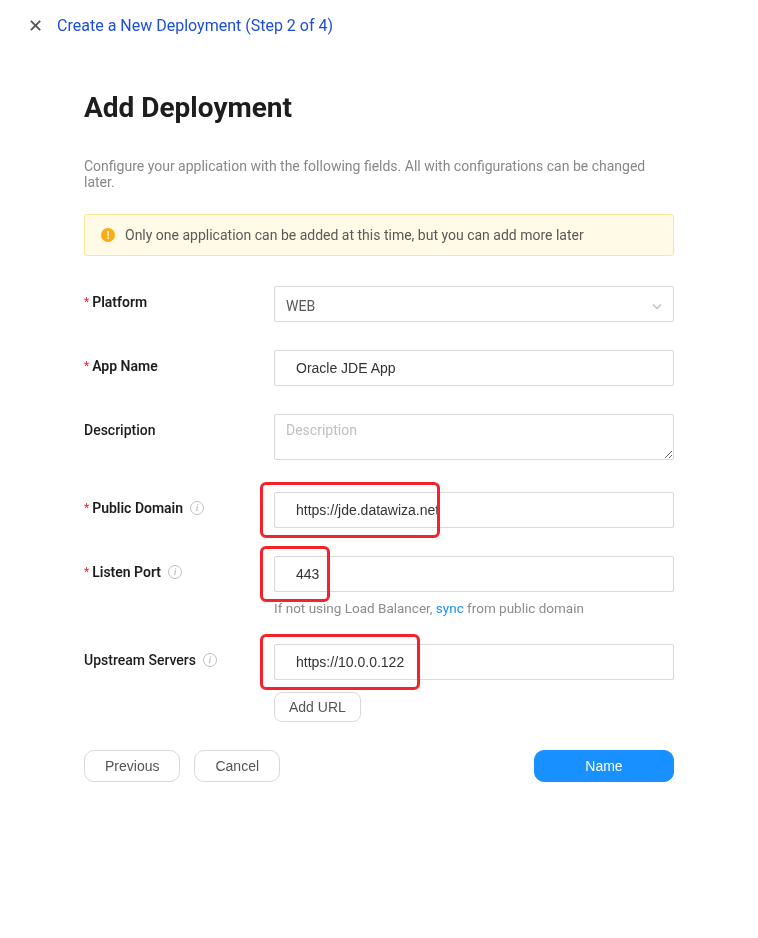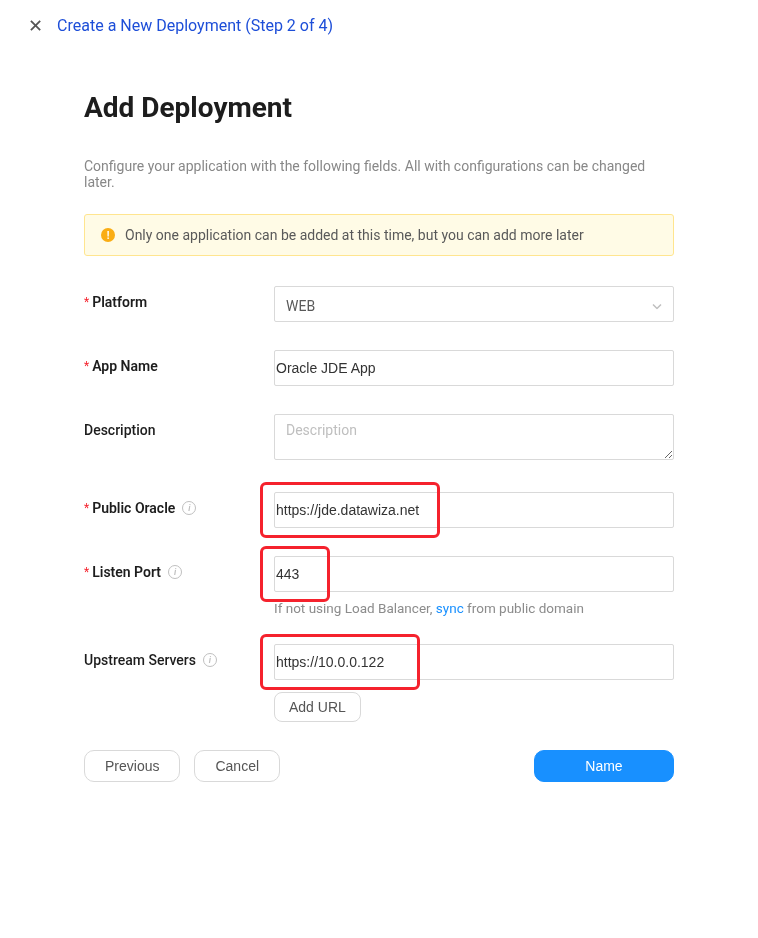--- a/index.html
+++ b/index.html
@@ -110,21 +110,21 @@
       position: relative;
     }
     .input, .select, .textarea {
       width: 100%;
       border: 1px solid #d9d9d9;
       border-radius: 2px;
       font-size: 14px;
       color: #333;
       background: #fff;
     }
-    .input { padding: 7px 1px; height: 36px; }
+    .input { padding: 7px 21px; height: 36px; }
     .select {
       padding: 7px 30px 7px 11px;
       height: 36px;
       appearance: none;
       position: relative;
       cursor: pointer;
       color: #595959;
       display: flex;
       align-items: flex-end;
     }
@@ -242,21 +242,21 @@
       <span class="label-text normal">Description</span>
     </div>
     <div class="form-input-col">
       <textarea class="textarea" placeholder="Description" style=""></textarea>
     </div>
   </div>
 
   <div class="form-row">
     <div class="form-label-col">
       <span class="req">*</span>
-      <span class="label-text">Public Oracle</span>
+      <span class="label-text">Public Domain</span>
       <span class="info-icon">i</span>
     </div>
     <div class="form-input-col">
       <input class="input" value="https://jde.datawiza.net" style="">
       <div class="hl-box pd-hl"></div>
     </div>
   </div>
 
   <div class="form-row">
     <div class="form-label-col">

